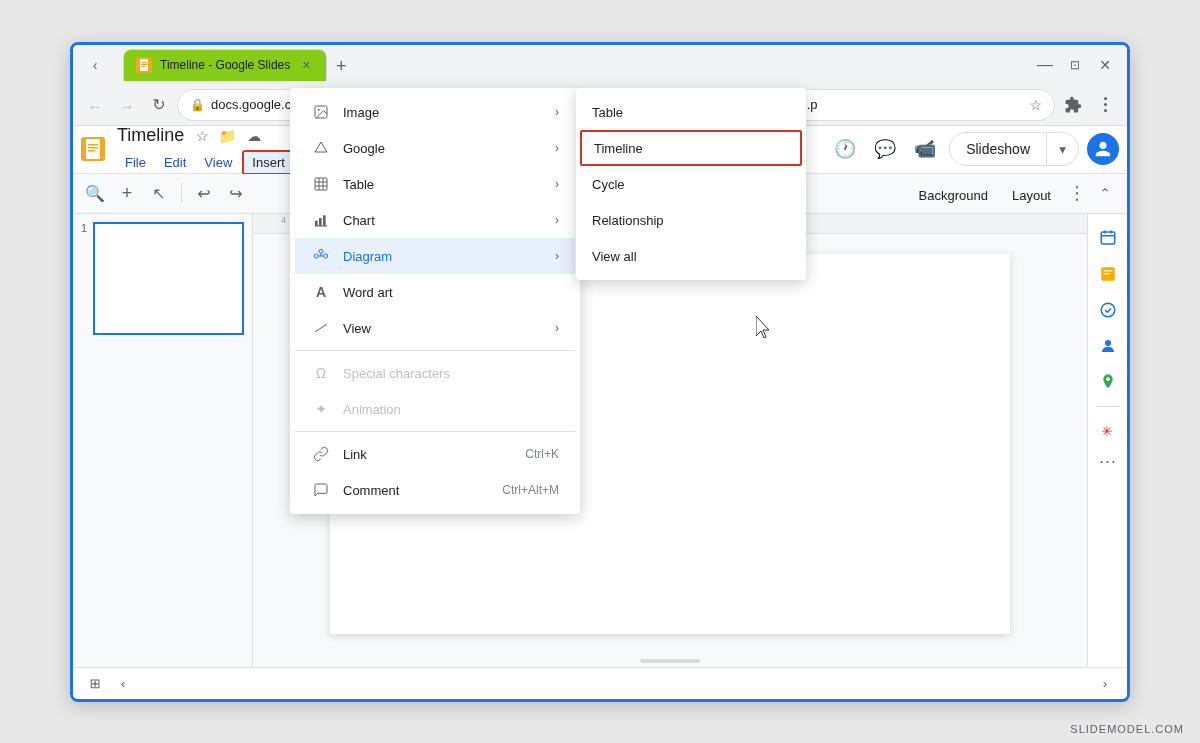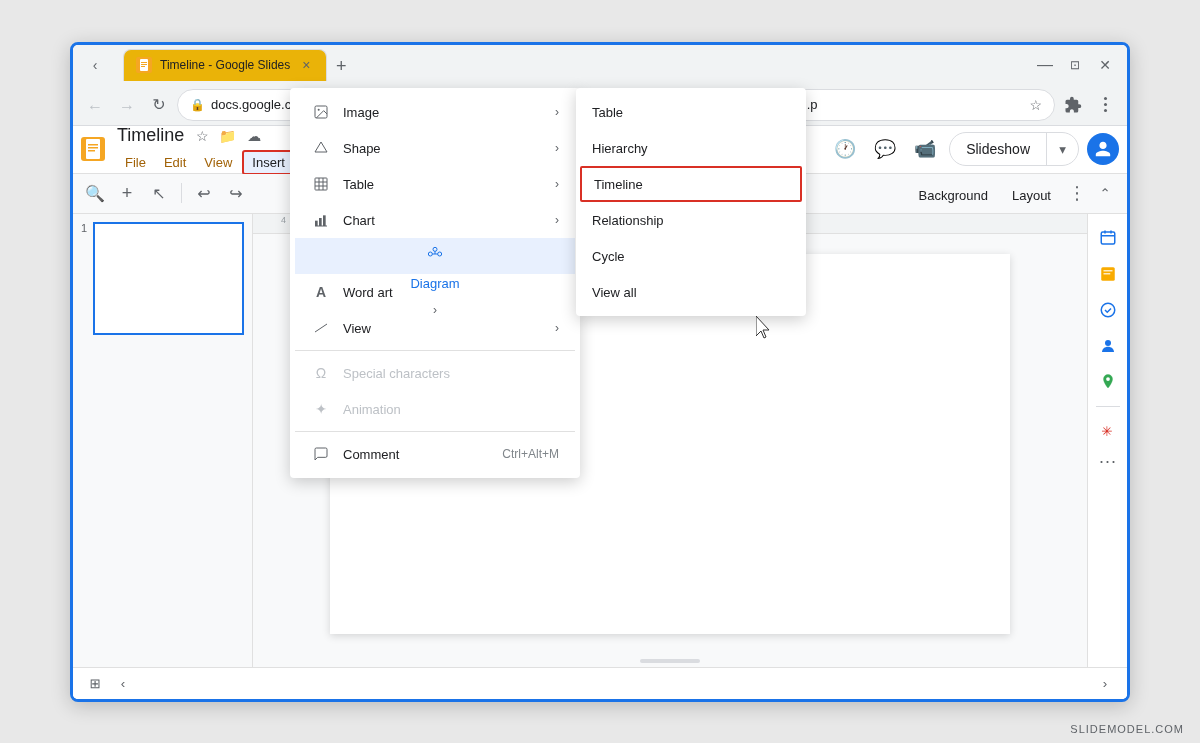--- a/index.html
+++ b/index.html
@@ -59,21 +59,21 @@
       display: flex;
       align-items: flex-end;
       padding: 0 8px;
     }
 
     .tab {
       display: flex;
       align-items: center;
       gap: 8px;
       padding: 6px 12px;
-      background: #eab308;
+      background: #84cc16;
       border-radius: 8px 8px 0 0;
       border: 1px solid #dadce0;
       border-bottom: none;
       height: 32px;
       min-width: 180px;
       max-width: 220px;
     }
 
     .tab-favicon {
       width: 16px;
@@ -272,21 +272,21 @@
     .menu-bar {
       display: flex;
       align-items: center;
       gap: 2px;
       margin-top: 2px;
     }
 
     .menu-item {
       padding: 3px 8px;
       font-size: 13px;
-      color: #a16207;
+      color: #1d4ed8;
       cursor: pointer;
       border-radius: 4px;
     }
     .menu-item.active {
       background: #e8f0fe;
       border: 2px solid #d93025;
       color: #202124;
       border-radius: 3px;
     }
 
@@ -616,21 +616,21 @@
     .dropdown-item {
       display: flex;
       align-items: center;
       padding: 6px 16px;
       cursor: pointer;
       font-size: 13px;
       color: #202124;
       gap: 12px;
       height: 36px;
     }
-    .dropdown-item.active { background: #e8f0fe; flex-direction: column; }
+    .dropdown-item.active { background: #e8f0fe; }
 
     .dropdown-item-icon {
       width: 20px;
       height: 20px;
       display: flex;
       align-items: center;
       justify-content: center;
       color: #5f6368;
       font-size: 14px;
       flex-shrink: 0;
@@ -957,21 +957,21 @@
 
 
 
 
     <div class="dropdown-item">
       <span class="dropdown-item-icon">
         <svg width="16" height="16" viewBox="0 0 24 24" fill="none" stroke="#5f6368" stroke-width="1.5">
           <path d="M12 3L3 18h18L12 3z"></path>
         </svg>
       </span>
-      <span class="dropdown-item-label">Shape</span>
+      <span class="dropdown-item-label">Google</span>
       <span class="dropdown-item-arrow">›</span>
     </div>
 
     <div class="dropdown-item">
       <span class="dropdown-item-icon">
         <svg width="16" height="16" viewBox="0 0 24 24" fill="none" stroke="#5f6368" stroke-width="1.5">
           <rect x="3" y="3" width="18" height="18" rx="1"></rect>
           <line x1="3" y1="9" x2="21" y2="9"></line>
           <line x1="3" y1="15" x2="21" y2="15"></line>
           <line x1="9" y1="3" x2="9" y2="21"></line>
@@ -1031,53 +1031,60 @@
       <span class="dropdown-item-label">Special characters</span>
     </div>
 
     <div class="dropdown-item disabled">
       <span class="dropdown-item-icon" style="font-size:14px; color:#bdc1c6;">✦</span>
       <span class="dropdown-item-label">Animation</span>
     </div>
 
     <div class="dropdown-divider"></div>
 
+    <div class="dropdown-item">
+      <span class="dropdown-item-icon">
+        <svg width="16" height="16" viewBox="0 0 24 24" fill="none" stroke="#5f6368" stroke-width="1.5">
+          <path d="M10 13a5 5 0 007.54.54l3-3a5 5 0 00-7.07-7.07l-1.72 1.71"></path>
+          <path d="M14 11a5 5 0 00-7.54-.54l-3 3a5 5 0 007.07 7.07l1.71-1.71"></path>
+        </svg>
+      </span>
+      <span class="dropdown-item-label">Link</span>
+      <span class="dropdown-item-shortcut">Ctrl+K</span>
+    </div>
 
     <div class="dropdown-item">
       <span class="dropdown-item-icon">
         <svg width="16" height="16" viewBox="0 0 24 24" fill="none" stroke="#5f6368" stroke-width="1.5">
           <path d="M21 15a2 2 0 01-2 2H7l-4 4V5a2 2 0 012-2h14a2 2 0 012 2z"></path>
         </svg>
       </span>
       <span class="dropdown-item-label">Comment</span>
       <span class="dropdown-item-shortcut">Ctrl+Alt+M</span>
     </div>
   </div>
 
   <div class="diagram-submenu">
 
     <div class="submenu-item">
       <span>Table</span>
     </div>
 
-    <div class="submenu-item">
-      <span>Hierarchy</span>
-    </div>
 
     <div class="submenu-item timeline-item">
       <span>Timeline</span>
     </div>
 
 
     <div class="submenu-item">
+      <span>Cycle</span>
+    </div>
+
+    <div class="submenu-item">
       <span>Relationship</span>
-    </div>
-
-    <div class="submenu-item">
-      <span>Cycle</span>
     </div>
 
     <div class="submenu-item">
       <span>View all</span>
     </div>
 
     <div style="position:absolute; left:180px; top:228px; pointer-events:none;">
       <svg width="20" height="24" viewBox="0 0 20 24">
         <path d="M0 0L0 20L5 15L8 22L10 21L7 14L13 14Z" fill="white" stroke="#333" stroke-width="1"></path>
       </svg>

